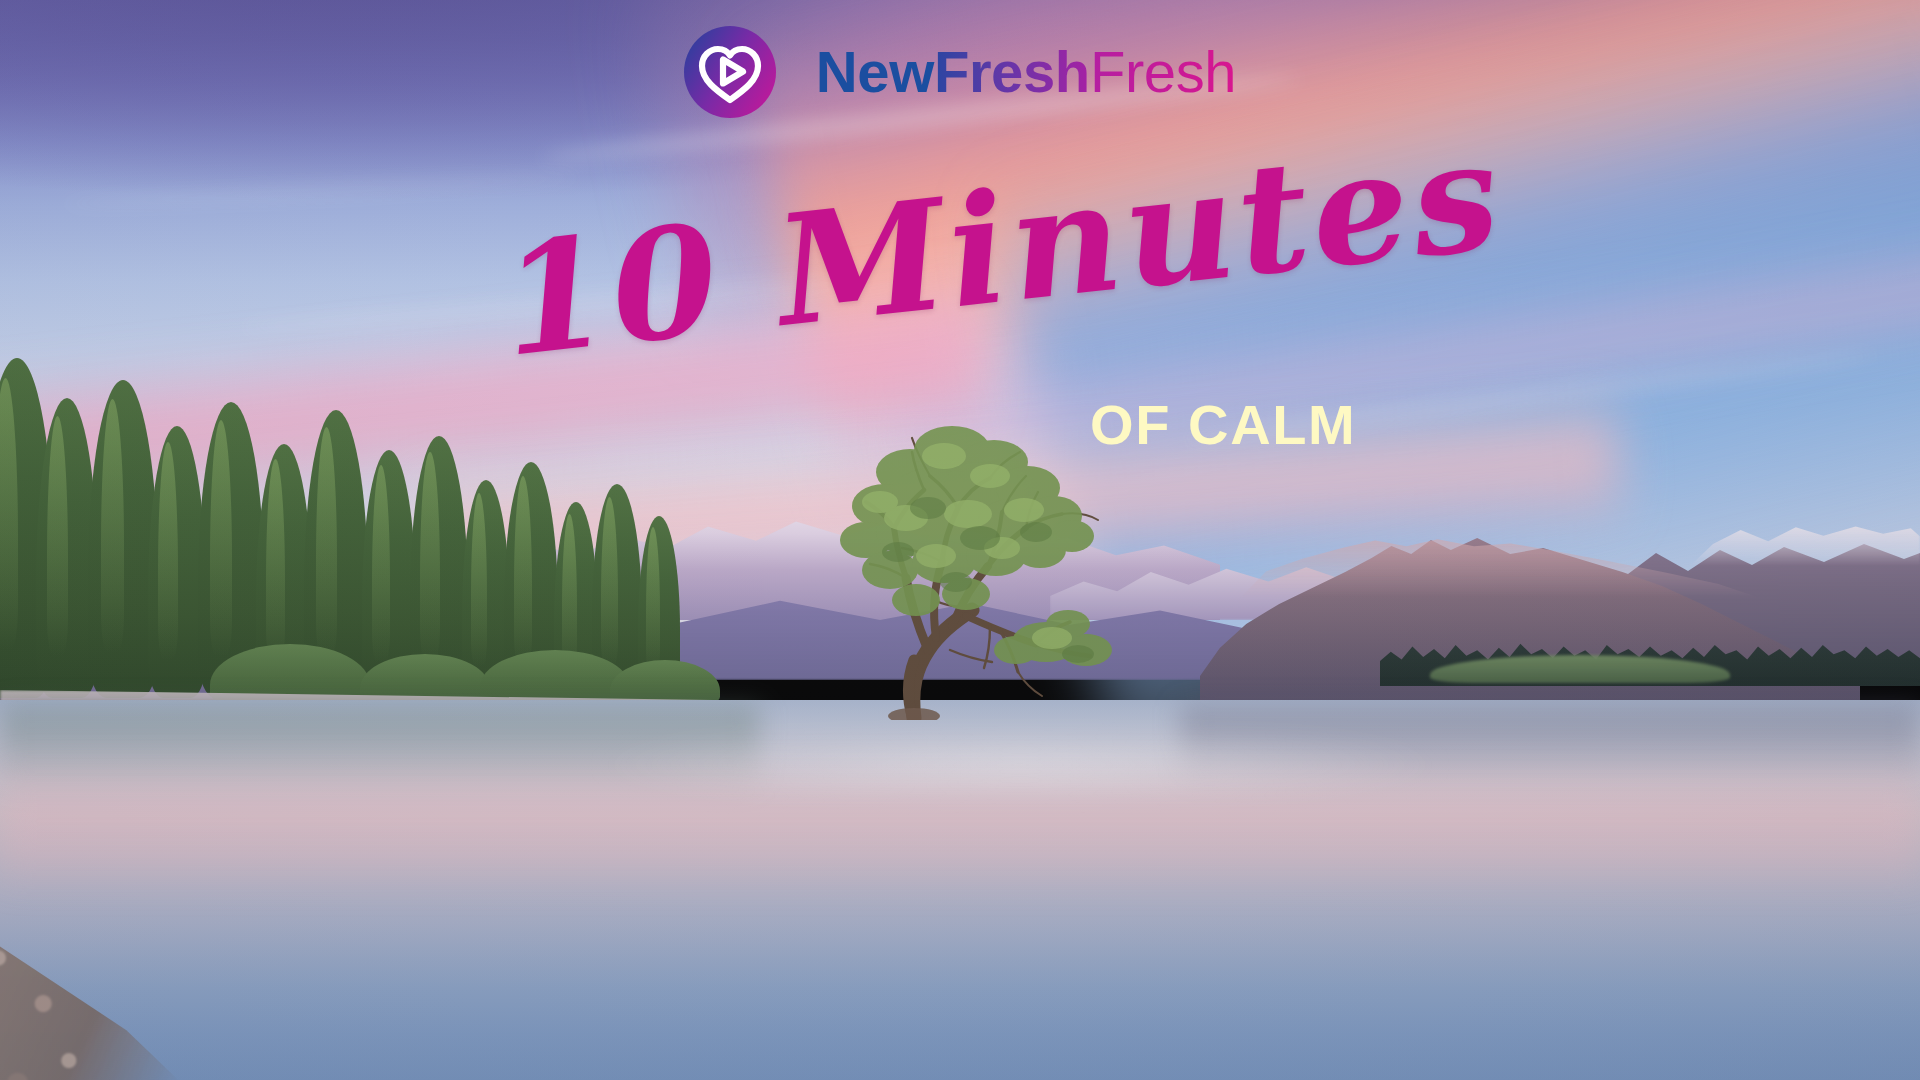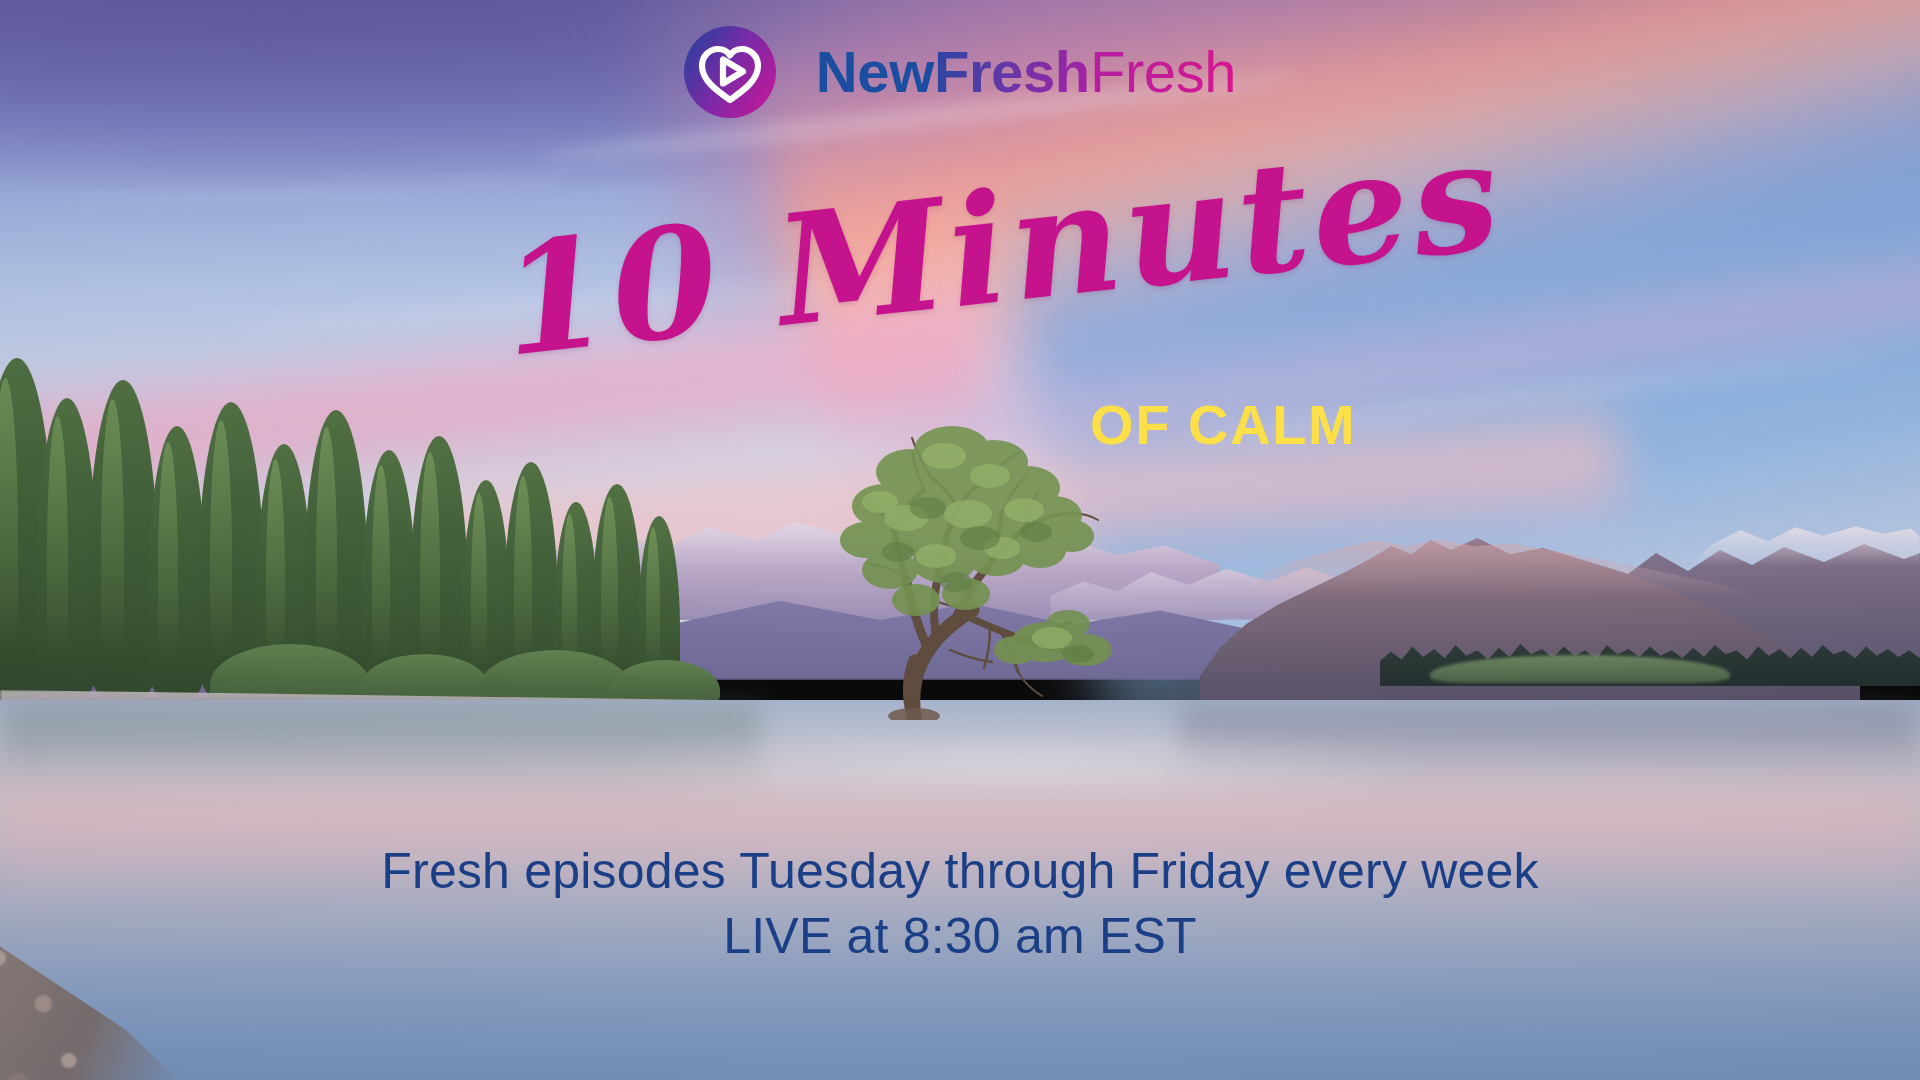--- a/index.html
+++ b/index.html
@@ -339,21 +339,21 @@
     font-size:152px; line-height:1;
     color:#c5128d;
     letter-spacing:4px;
     transform:rotate(-6.2deg);
     text-shadow:0 2px 5px rgba(120,20,90,.18);
     white-space:nowrap;
   }
   .headline-sub {
     position:absolute; left:1090px; top:392px;
     font-size:56px; font-weight:700; letter-spacing:1.6px;
-    color:#fde047; white-space:nowrap;
+    color:#fef9c3; white-space:nowrap;
   }
 
   
   .tagline {
     position:absolute; left:0; right:0; top:842px;
     text-align:center; color:#1b3f86;
   }
   .tagline-l1 { font-size:50px; font-weight:400; letter-spacing:.2px; line-height:1.18; }
   .tagline-l2 { font-size:50px; font-weight:400; letter-spacing:.2px; line-height:1.18; margin-top:6px; }
 </style>
@@ -530,19 +530,15 @@
       <div class="wordmark">
         <span class="wm-new">New</span>
         <span class="wm-church">Fresh</span>
         <span class="wm-live">Fresh</span>
       </div>
     </div>
 
     <div class="headline-script">10 Minutes</div>
     <div class="headline-sub">OF CALM</div>
 
-    <div class="tagline">
-      <div class="tagline-l1">Fresh episodes Tuesday through Friday every week</div>
-      <div class="tagline-l2">LIVE at 8:30 am EST</div>
-    </div>
 
   </div>
 </div>
 
 </body></html>

